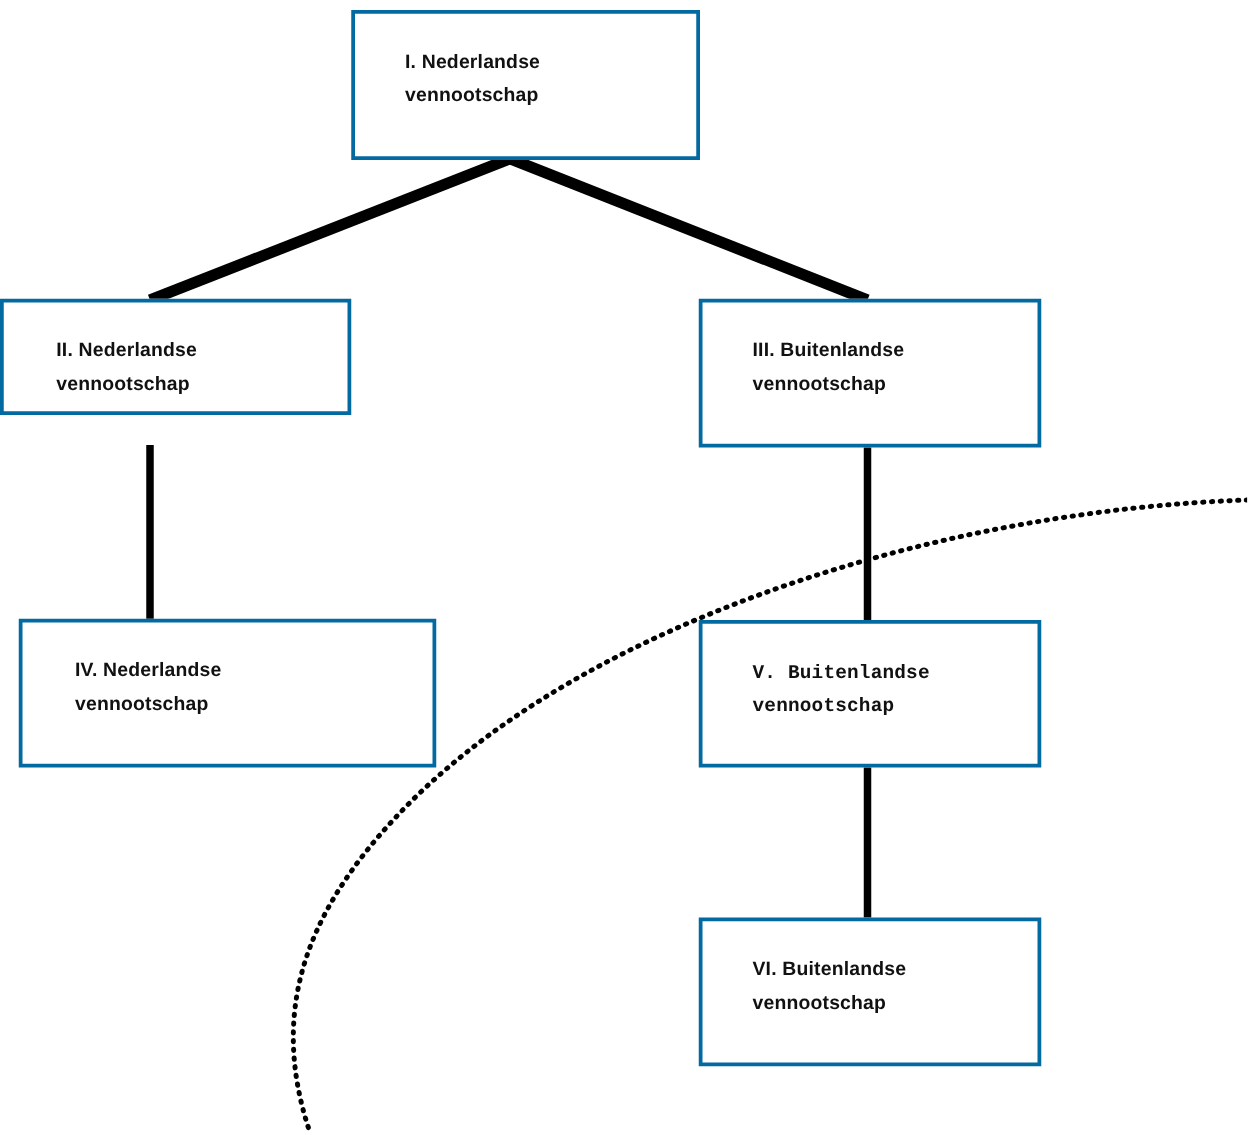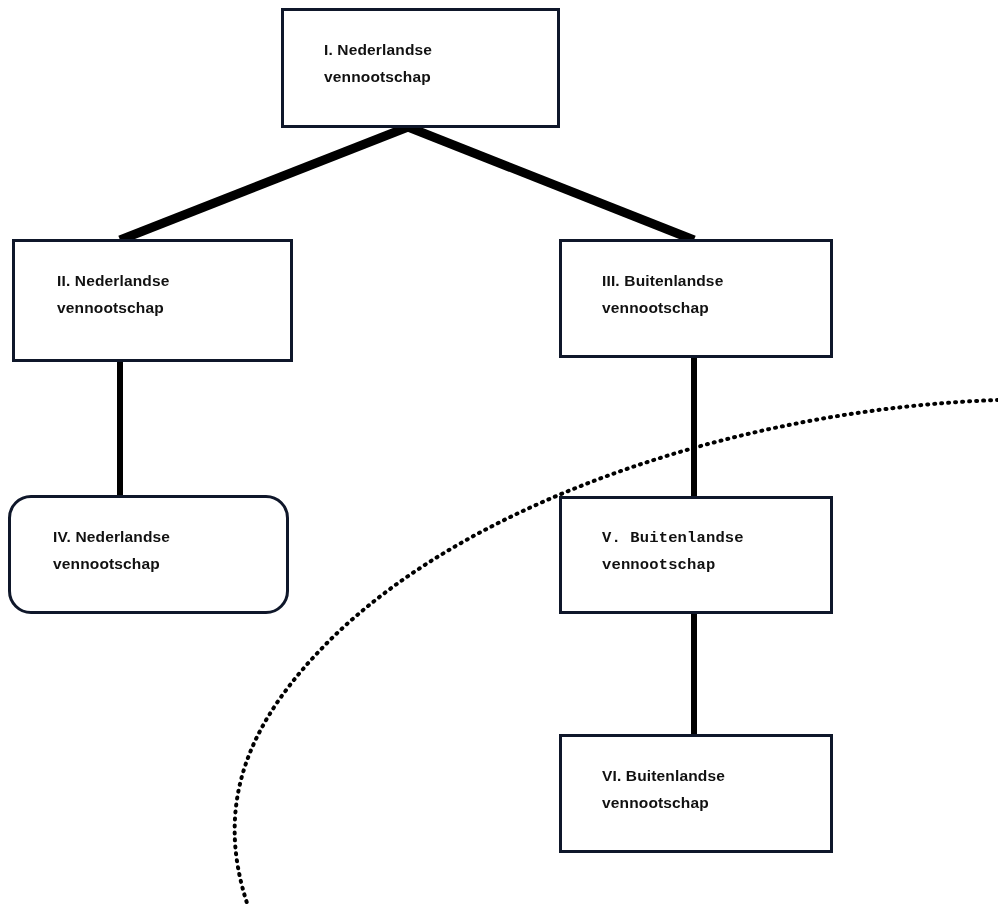--- a/index.html
+++ b/index.html
@@ -13,40 +13,40 @@
   #diagram-canvas {
     position: relative;
     width: 998px;
     height: 908px;
     background: #ffffff;
     overflow: hidden;
   }
   .entity-box {
     position: absolute;
     box-sizing: border-box;
-    border: 3px solid #0f172a;
+    border: 3px solid #0369a1;
     background: #ffffff;
     z-index: 3;
   }
   .entity-label {
     position: absolute;
     left: 40px;
     top: 26px;
     right: 8px;
     font-size: 15.5px;
     font-weight: bold;
     line-height: 1.72;
     color: #111111;
     letter-spacing: 0.15px;
     white-space: pre-line;
   }
   .box-i    { left: 281px; top: 8px;   width: 279px; height: 120px; }
-  .box-ii   { left: 12px;   top: 239px; width: 281px; height: 123px; }
+  .box-ii   { left: 0;   top: 239px; width: 281px; height: 93px; }
   .box-iii  { left: 559px; top: 239px; width: 274px; height: 119px; }
-  .box-iv   { left: 8px;   top: 495px; width: 281px; height: 119px; border-radius: 23px; }
+  .box-iv   { left: 15px;   top: 495px; width: 334px; height: 119px; }
   .box-v    { left: 559px; top: 496px; width: 274px; height: 118px; font-family: Liberation Mono, monospace; }
   .box-vi   { left: 559px; top: 734px; width: 274px; height: 119px; padding-left: 10px; }
 
   .box-ii .entity-label,
   .box-iv .entity-label  { left: 42px; }
   .box-iii .entity-label,
   .box-v .entity-label,
   .box-vi .entity-label  { left: 40px; }
 
   #edge-layer {

